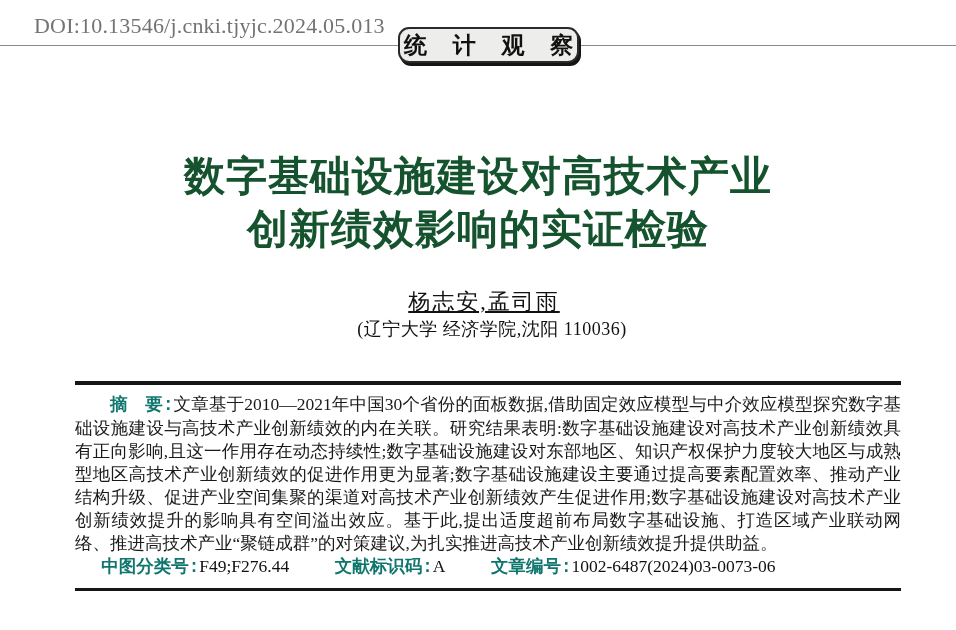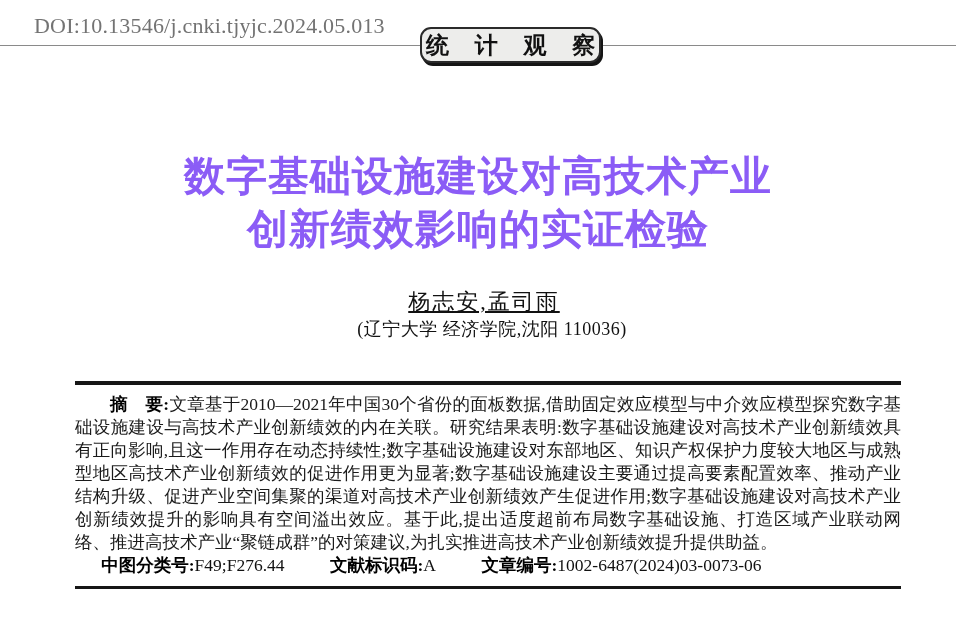--- a/index.html
+++ b/index.html
@@ -13,41 +13,41 @@
   }
   .doi {
     position:absolute; left:34px; top:13px;
     font-size:22px; letter-spacing:0.2px; color:#737373;
   }
   .header-rule {
     position:absolute; left:0; right:0; top:45px;
     border-top:1px solid #8a8a8a; height:0;
   }
   .column-box {
-    position:absolute; left:420px; top:27px;
+    position:absolute; left:398px; top:27px;
     width:181px; height:36px;
     background:#ededeb;
     border:2px solid #2a2a2a;
     border-radius:11px;
     box-shadow:2px 3px 0 0 #151515;
     display:flex; align-items:center; justify-content:center;
     z-index:2;
   }
   .column-box span {
     font-family:"Liberation Serif","DejaVu Serif",serif;
     font-weight:bold; font-size:23px;
     letter-spacing:10px; padding-left:10px;
     white-space:nowrap;
   }
   .title {
     position:absolute; left:0; right:0; top:150px;
     text-align:center;
     font-family:"Liberation Sans","DejaVu Sans",sans-serif;
     font-weight:bold; font-size:41px; line-height:53px;
-    color:#8b5cf6; letter-spacing:1px;
+    color:#14532d; letter-spacing:1px;
   }
   .authors {
     position:absolute; left:12px; right:0; top:287px;
     text-align:center; font-size:22px; letter-spacing:2px;text-decoration:underline;
   }
   .affiliation {
     position:absolute; left:0; right:0; top:317px;
     text-align:center; font-size:18px; letter-spacing:0.5px;padding-left:28px;
   }
   .abstract-block {
@@ -56,22 +56,22 @@
   .rule-top { border-top:4px solid #161616; height:0; }
   .rule-bottom { border-top:3px solid #161616; height:0; margin-top:9px; }
   .abstract-text {
     margin-top:8px;
     font-size:17.5px; line-height:23px;
     text-align:justify; text-indent:2em;
     color:#1a1a1a;
   }
   .bold-label {
     font-weight:bold;
-    font-family:Liberation Serif, serif;
-    color:#000000;
+    font-family:Liberation Mono, monospace;
+    color:#0f766e;
   }
   .keywords-line {
     font-size:17.5px; line-height:23px;
     text-indent:1.2em; text-align:justify;
   }
   .meta-line {
     font-size:17.5px; line-height:23px;
     text-indent:1.5em; white-space:nowrap;
   }
   .meta-gap { margin-right:2.6em; }

